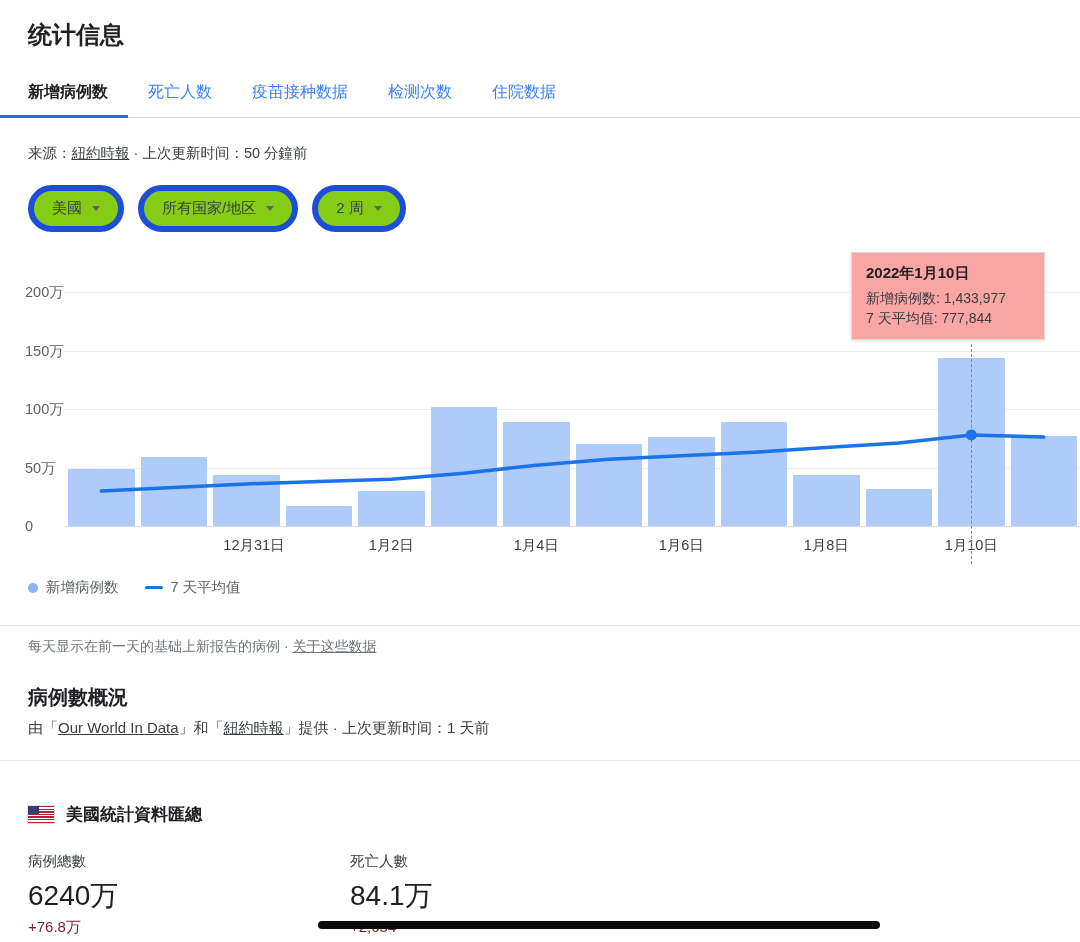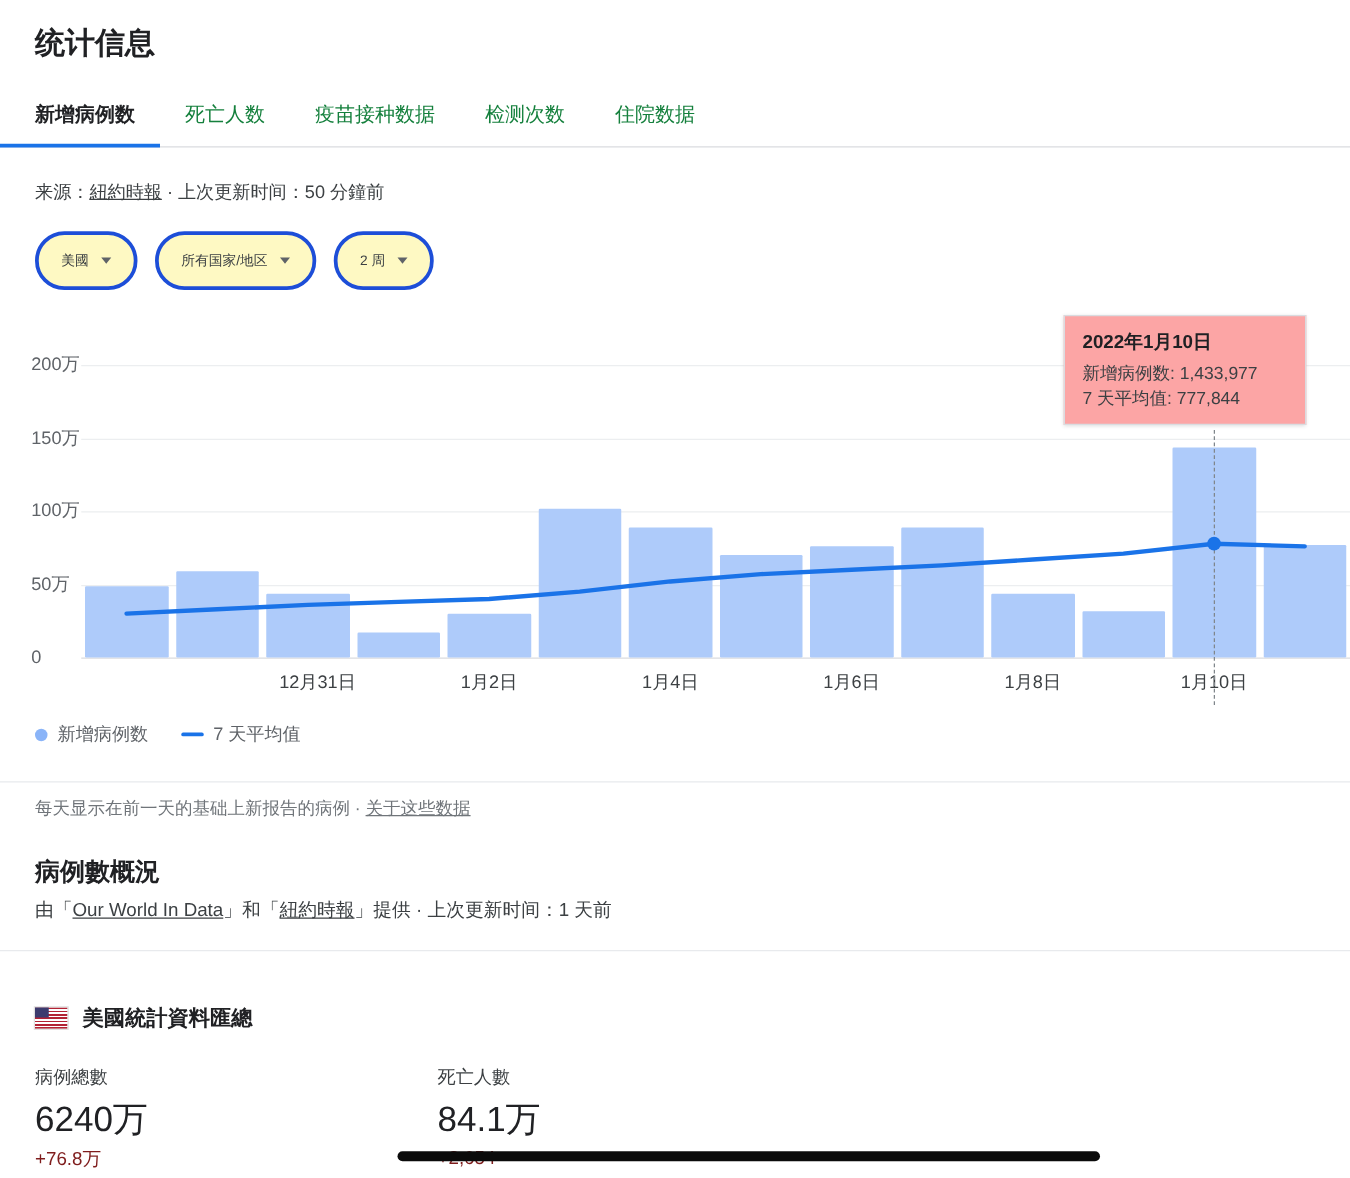--- a/index.html
+++ b/index.html
@@ -3,32 +3,32 @@
 <meta charset="utf-8">
 <style>
   * { margin:0; padding:0; box-sizing:border-box; }
   html,body { width:1080px; height:942px; overflow:hidden; background:#fff;
     font-family:"Liberation Sans","DejaVu Sans",sans-serif; color:#202124; }
 
   h1.page-title { margin:20px 0 0 28px; font-size:24px; line-height:30px; font-weight:700; }
 
   .tabs { display:flex; margin-top:20px; border-bottom:1px solid #dadce0; height:48px; }
   .tab { appearance:none; background:none; border:none; cursor:pointer; height:48px;
-    padding:0 20px; font-size:16px; font-weight:500; color:#15803d;
+    padding:0 20px; font-size:16px; font-weight:500; color:#3b82f6;
     font-family:inherit; border-bottom:3px solid transparent; }
   .tab:first-child { padding-left:28px; }
   .tab.active { color:#202124; font-weight:700; border-bottom-color:#1a73e8; }
 
   .source-line { margin:26px 28px 0; font-size:14.5px; color:#3c4043; }
   .ulink { color:inherit; text-decoration:underline; cursor:pointer; }
 
   .filters { display:flex; gap:14px; margin:22px 28px 0; }
   .pill { display:inline-flex; align-items:center; gap:10px; height:47px; padding:0 18px;
-    border:3px solid #1d4ed8; border-radius:24px; background:#fef9c3; cursor:pointer;
-    font-family:inherit; font-size:11px; font-weight:500; color:#3c4043; }
+    border:6px solid #1d4ed8; border-radius:24px; background:#84cc16; cursor:pointer;
+    font-family:inherit; font-size:15px; font-weight:500; color:#3c4043; }
   .caret { width:0; height:0; border-left:4.5px solid transparent;
     border-right:4.5px solid transparent; border-top:5.5px solid #5f6368; }
 
   .chart-block { position:relative; margin-top:20px; height:312px; }
   .gridline { position:absolute; height:1px; background:#eceef0; }
   .gridline.baseline { background:#dadce0; }
   .ytick { position:absolute; left:25px; font-size:14.5px; color:#5f6368; line-height:20px; }
   .xtick { position:absolute; font-size:14.5px; color:#3c4043; text-align:center; }
   .bar { position:absolute; background:#aecbfa; border-radius:1px; }
   .vline { position:absolute; width:0; border-left:1px dashed #80868b; z-index:1; }

